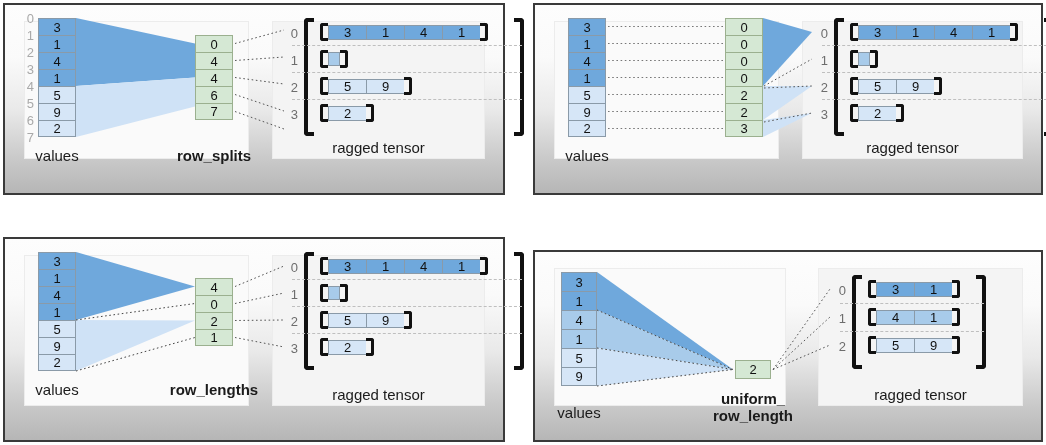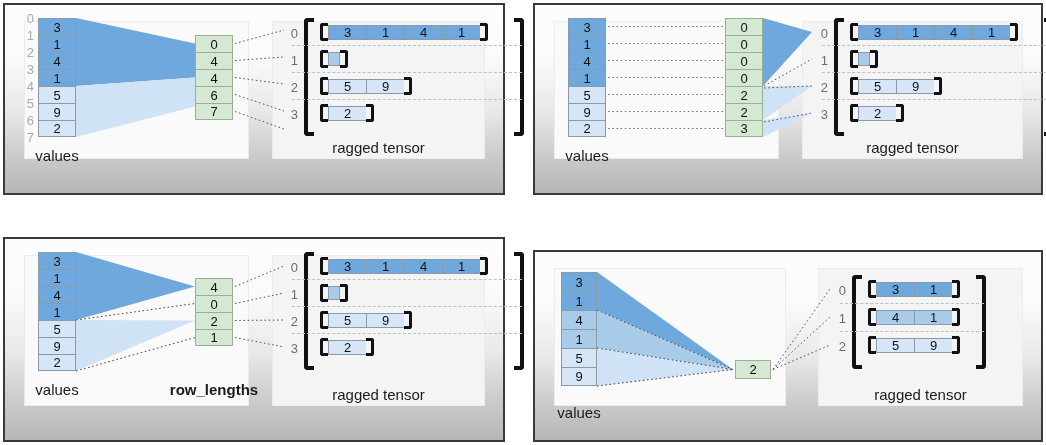--- a/index.html
+++ b/index.html
@@ -114,20 +114,21 @@
         <div class="idx" style="left: 17px; top: 109px; width: 12px;">6</div>
         <div class="idx" style="left: 17px; top: 126px; width: 12px;">7</div>
         <div class="caption" style="left: 11px; top: 142px; width: 82px;">values</div>
         <div class="vstack" style="left: 190px; top: 30px; width: 38px;">
           <div class="cell" style="height: 17px; background: rgb(213, 232, 212); border-color: rgb(155, 176, 143);">0</div>
           <div class="cell" style="height: 17px; background: rgb(213, 232, 212); border-color: rgb(155, 176, 143);">4</div>
           <div class="cell" style="height: 17px; background: rgb(213, 232, 212); border-color: rgb(155, 176, 143);">4</div>
           <div class="cell" style="height: 17px; background: rgb(213, 232, 212); border-color: rgb(155, 176, 143);">6</div>
           <div class="cell" style="height: 17px; background: rgb(213, 232, 212); border-color: rgb(155, 176, 143);">7</div>
         </div>
+        <div class="caption bold" style="left: 138px; top: 142px; width: 142px;">row_splits</div>
         <div class="bigbrk l" style="left: 299px; top: 13px; height: 118px;"></div>
         <div class="bigbrk r" style="left: 509px; top: 13px; height: 118px;"></div>
         <div class="rowidx" style="left: 281px; top: 22px; width: 12px;">0</div>
         <div class="rt-row" style="left: 315px; top: 18px; height: 18px;">
           <div class="brk l" style="height: 18px;"></div>
           <div class="rt-cell" style="width: 38px; height: 15px; background: rgb(111, 168, 220);">3</div>
           <div class="rt-cell" style="width: 38px; height: 15px; background: rgb(111, 168, 220);">1</div>
           <div class="rt-cell" style="width: 38px; height: 15px; background: rgb(111, 168, 220);">4</div>
           <div class="rt-cell" style="width: 38px; height: 15px; background: rgb(111, 168, 220);">1</div>
           <div class="brk r" style="height: 18px;"></div>
@@ -316,20 +317,22 @@
           <div class="cell" style="height: 19px; background: rgb(111, 168, 220);">1</div>
           <div class="cell" style="height: 19px; background: rgb(168, 203, 234);">4</div>
           <div class="cell" style="height: 19px; background: rgb(168, 203, 234);">1</div>
           <div class="cell" style="height: 19px; background: rgb(214, 230, 247);">5</div>
           <div class="cell" style="height: 19px; background: rgb(214, 230, 247);">9</div>
         </div>
         <div class="caption" style="left: 4px; top: 152px; width: 80px;">values</div>
         <div class="vstack" style="left: 200px; top: 108px; width: 36px;">
           <div class="cell" style="height: 19px; background: rgb(213, 232, 212); border-color: rgb(155, 176, 143);">2</div>
         </div>
+        <div class="caption bold" style="left: 148px; top: 138px; width: 140px;">uniform_
+row_length</div>
         <div class="bigbrk l" style="left: 317px; top: 23px; height: 94px;"></div>
         <div class="bigbrk r" style="left: 441px; top: 23px; height: 94px;"></div>
         <div class="rowidx" style="left: 299px; top: 32px; width: 12px;">0</div>
         <div class="rt-row" style="left: 333px; top: 28px; height: 18px;">
           <div class="brk l" style="height: 18px;"></div>
           <div class="rt-cell" style="width: 38px; height: 15px; background: rgb(111, 168, 220);">3</div>
           <div class="rt-cell" style="width: 38px; height: 15px; background: rgb(111, 168, 220);">1</div>
           <div class="brk r" style="height: 18px;"></div>
         </div>
         <div class="dashline" style="left: 305px; top: 51px; width: 144px;"></div>

